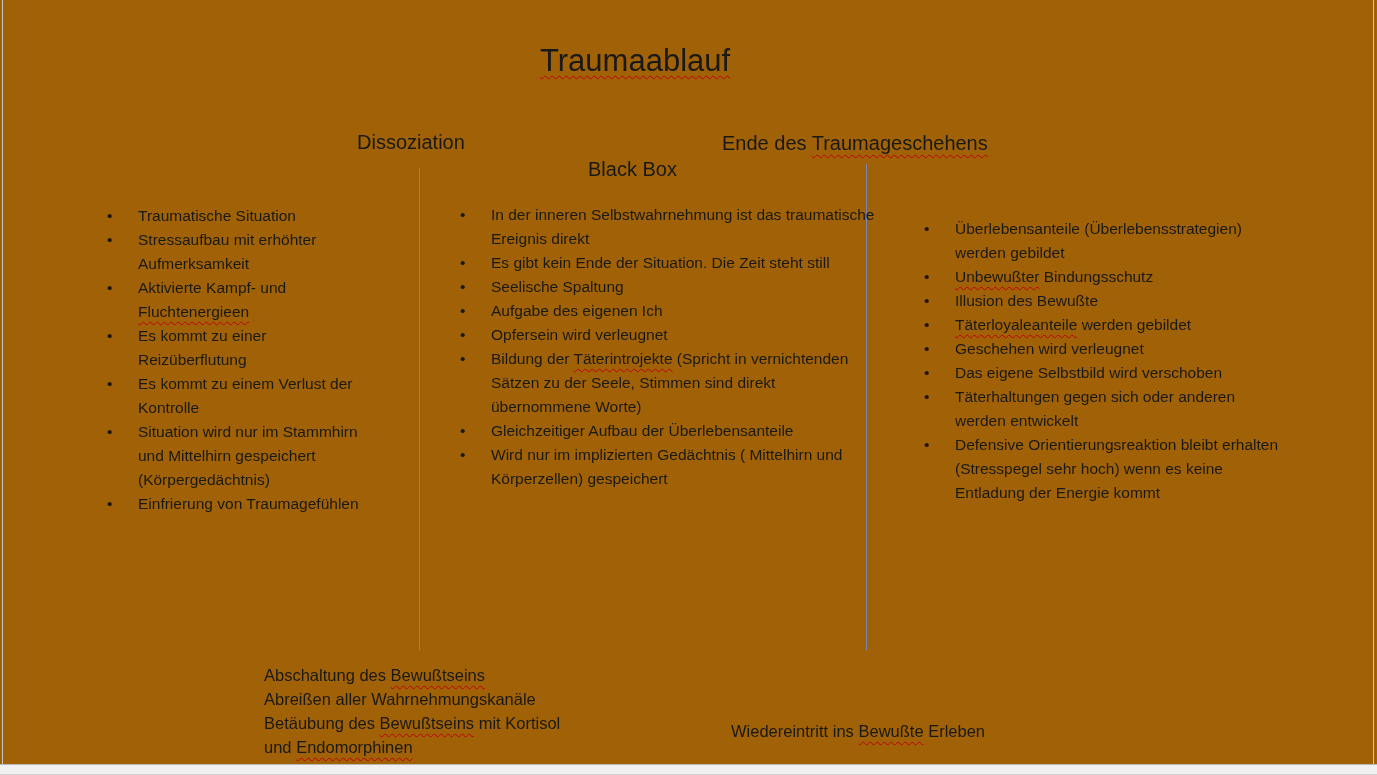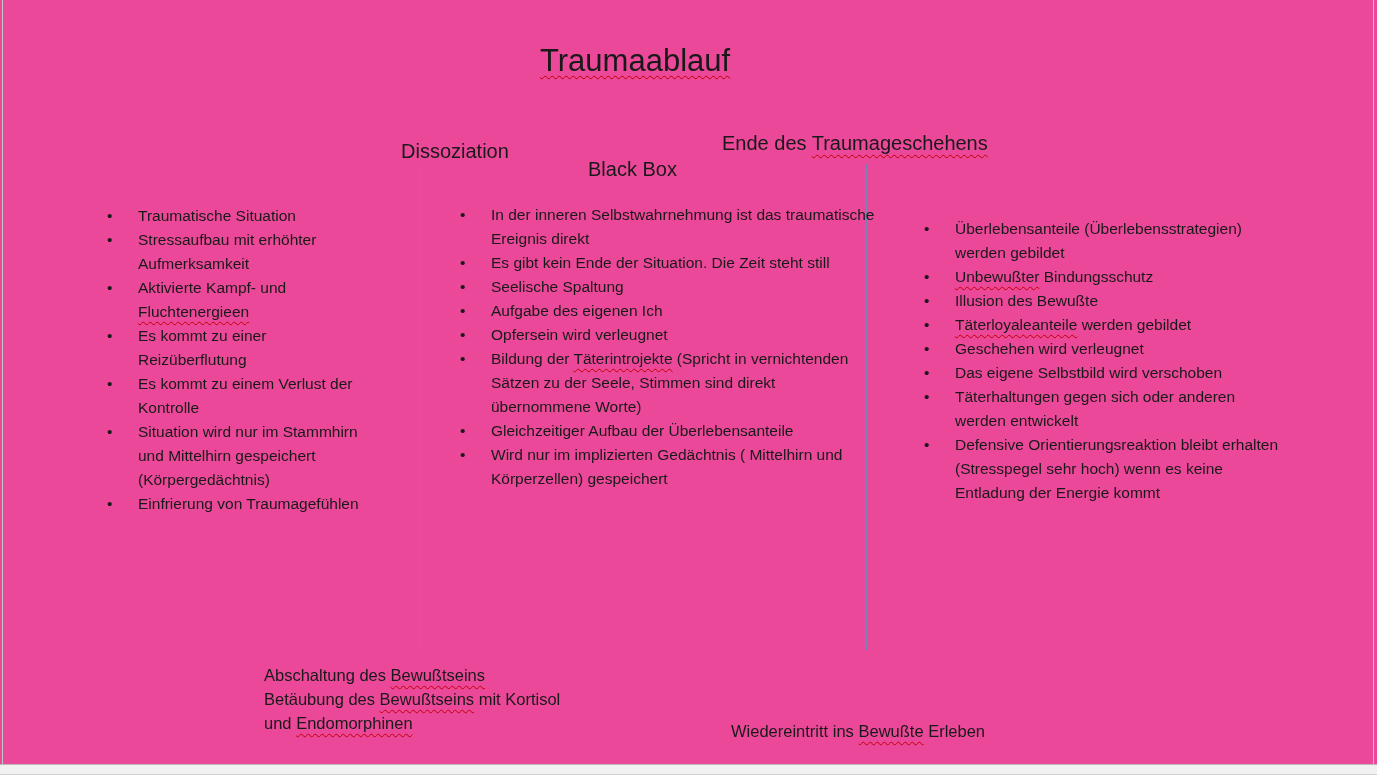--- a/index.html
+++ b/index.html
@@ -6,21 +6,21 @@
     margin: 0;
     padding: 0;
     background: #ffffff;
     font-family: "Liberation Sans", sans-serif;
     color: #191919;
   }
   .slide {
     position: relative;
     width: 1377px;
     height: 775px;
-    background: #ec4899;
+    background: #a16207;
     overflow: hidden;
   }
   .edge-left {
     position: absolute; left: 2px; top: 0; bottom: 9px; width: 1px;
     background: #c6c6c6;
   }
   .edge-right {
     position: absolute; right: 3px; top: 0; bottom: 9px; width: 1px;
     background: #c6c6c6;
   }
@@ -37,21 +37,21 @@
     font-size: 31px;
     line-height: 38px;
     white-space: nowrap;
   }
   .col-header {
     position: absolute;
     font-size: 20px;
     line-height: 25px;
     white-space: nowrap;
   }
-  .hdr-dissoziation { left: 357px; top: 139px; margin-left: 44px; }
+  .hdr-dissoziation { left: 357px; top: 130px; }
   .hdr-ende        { left: 722px; top: 131px; }
   .hdr-blackbox    { left: 588px; top: 157px; }
 
   .vline {
     position: absolute;
     width: 1px;
     background: #7585bb;
   }
   .vline-left  { left: 419px; top: 168px; height: 482px; }
   .vline-right { left: 866px; top: 164px; height: 486px; }
@@ -151,19 +151,20 @@
       <li>Illusion des Bewußte</li>
       <li><span class="sp">Täterloyaleanteile</span> werden gebildet</li>
       <li>Geschehen wird verleugnet</li>
       <li>Das eigene Selbstbild wird verschoben</li>
       <li>Täterhaltungen gegen sich oder anderen werden entwickelt</li>
       <li>Defensive Orientierungsreaktion bleibt erhalten (Stresspegel sehr hoch) wenn es keine Entladung der Energie kommt</li>
     </ul>
 
   <ul class="plain footnote-left">
       <li>Abschaltung des <span class="sp">Bewußtseins</span></li>
+      <li>Abreißen aller Wahrnehmungskanäle</li>
       <li>Betäubung des <span class="sp">Bewußtseins</span> mit Kortisol</li>
       <li>und <span class="sp">Endomorphinen</span></li>
     </ul>
 
   <div class="footnote-right">Wiedereintritt ins <span class="sp">Bewußte</span> Erleben</div>
 
 </div>
 
 </body></html>

